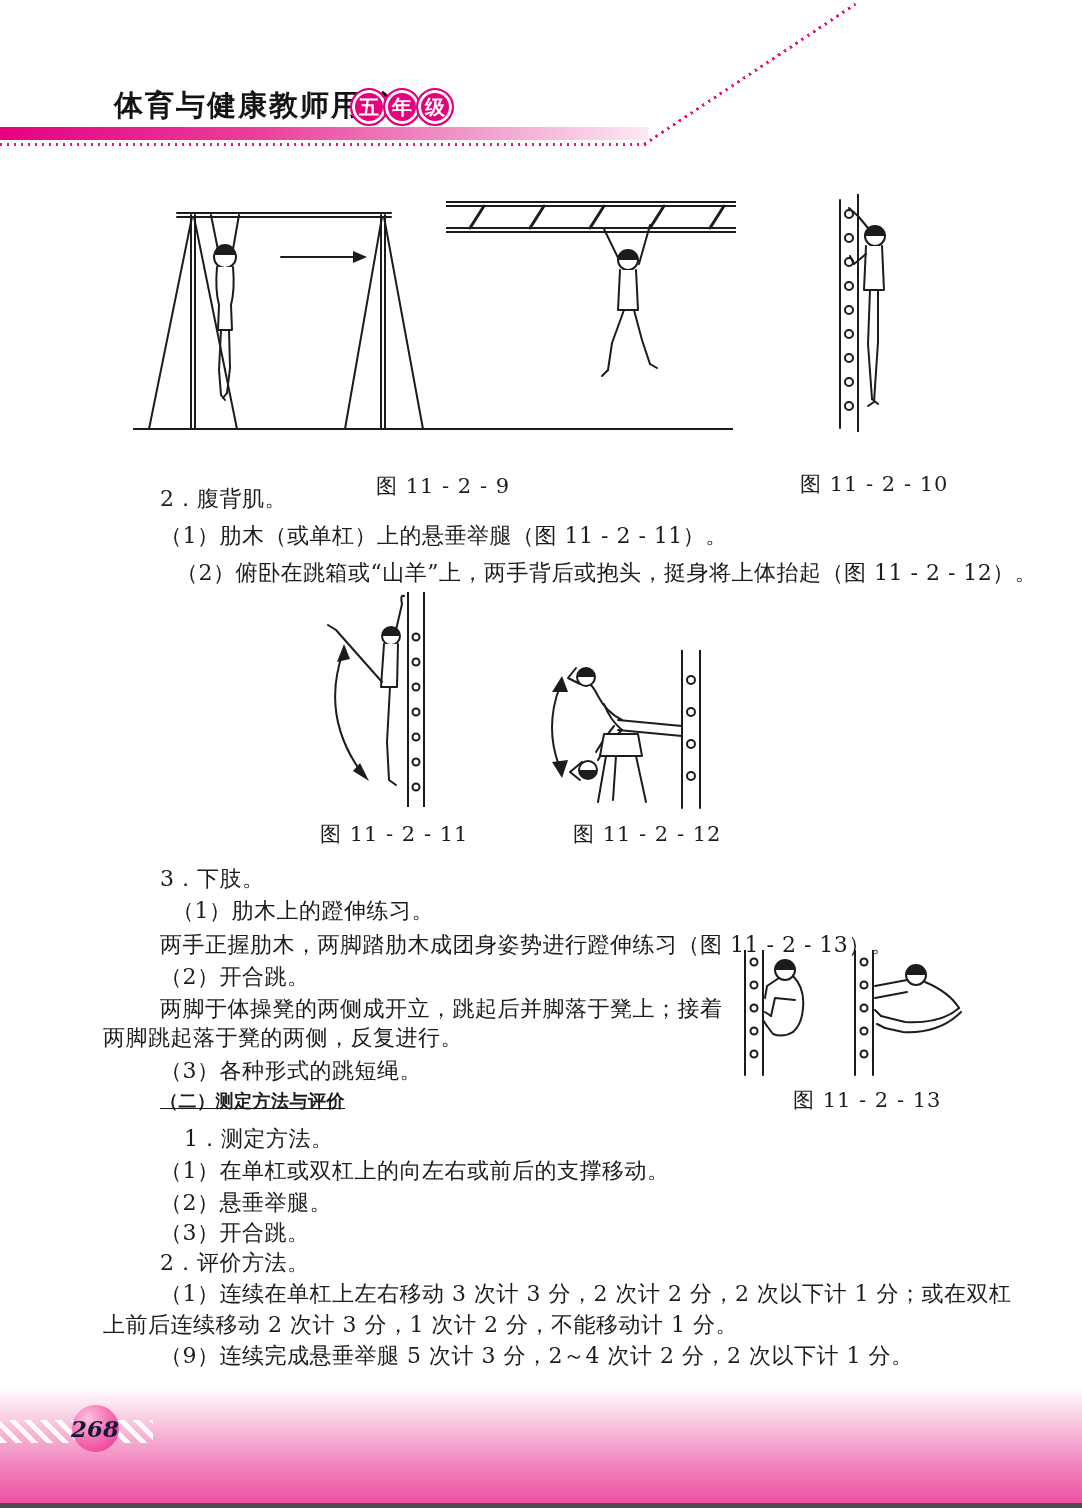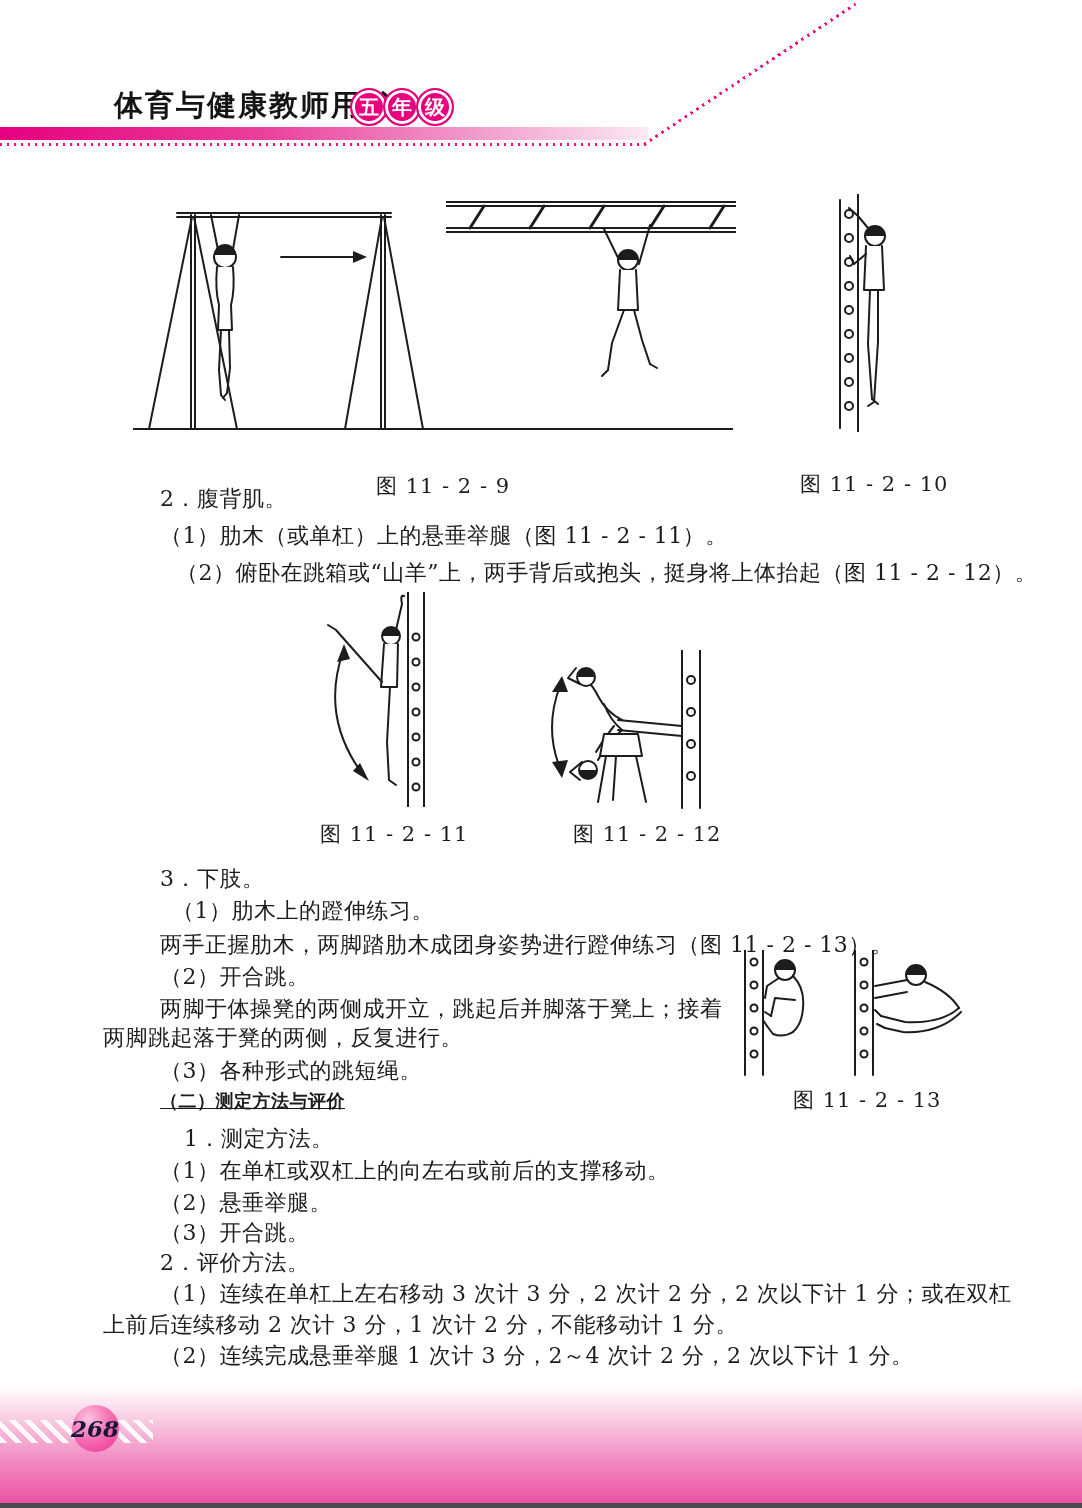--- a/index.html
+++ b/index.html
@@ -225,21 +225,21 @@
   <div class="bline" style="left:103px;top:1023px;">两脚跳起落于凳的两侧，反复进行。</div>
   <div class="bline" style="left:160px;top:1056px;">（3）各种形式的跳短绳。</div>
   <div class="bline heading" style="left:160px;top:1089px;">（二）测定方法与评价</div>
   <div class="bline" style="left:160px;top:1124px;margin-left:24px;">1．测定方法。</div>
   <div class="bline" style="left:160px;top:1156px;">（1）在单杠或双杠上的向左右或前后的支撑移动。</div>
   <div class="bline" style="left:160px;top:1188px;">（2）悬垂举腿。</div>
   <div class="bline" style="left:160px;top:1218px;">（3）开合跳。</div>
   <div class="bline" style="left:160px;top:1248px;">2．评价方法。</div>
   <div class="bline" style="left:160px;top:1279px;">（1）连续在单杠上左右移动 3 次计 3 分，2 次计 2 分，2 次以下计 1 分；或在双杠</div>
   <div class="bline" style="left:103px;top:1310px;">上前后连续移动 2 次计 3 分，1 次计 2 分，不能移动计 1 分。</div>
-  <div class="bline" style="left:160px;top:1341px;">（2）连续完成悬垂举腿 1 次计 3 分，2～4 次计 2 分，2 次以下计 1 分。</div>
+  <div class="bline" style="left:160px;top:1341px;">（9）连续完成悬垂举腿 5 次计 3 分，2～4 次计 2 分，2 次以下计 1 分。</div>
 
   <div class="figure" style="left:735px;top:950px;">
     <svg width="240" height="128" viewBox="0 0 240 128" class="lineart">
       <line x1="10" y1="0" x2="10" y2="125"></line>
         <line x1="28" y1="0" x2="28" y2="125"></line>
       <circle cx="19" cy="12" r="3.5" class="fillw"></circle>
         <circle cx="19" cy="35" r="3.5" class="fillw"></circle>
       <circle cx="19" cy="58" r="3.5" class="fillw"></circle>
         <circle cx="19" cy="81" r="3.5" class="fillw"></circle>
       <circle cx="19" cy="104" r="3.5" class="fillw"></circle>

